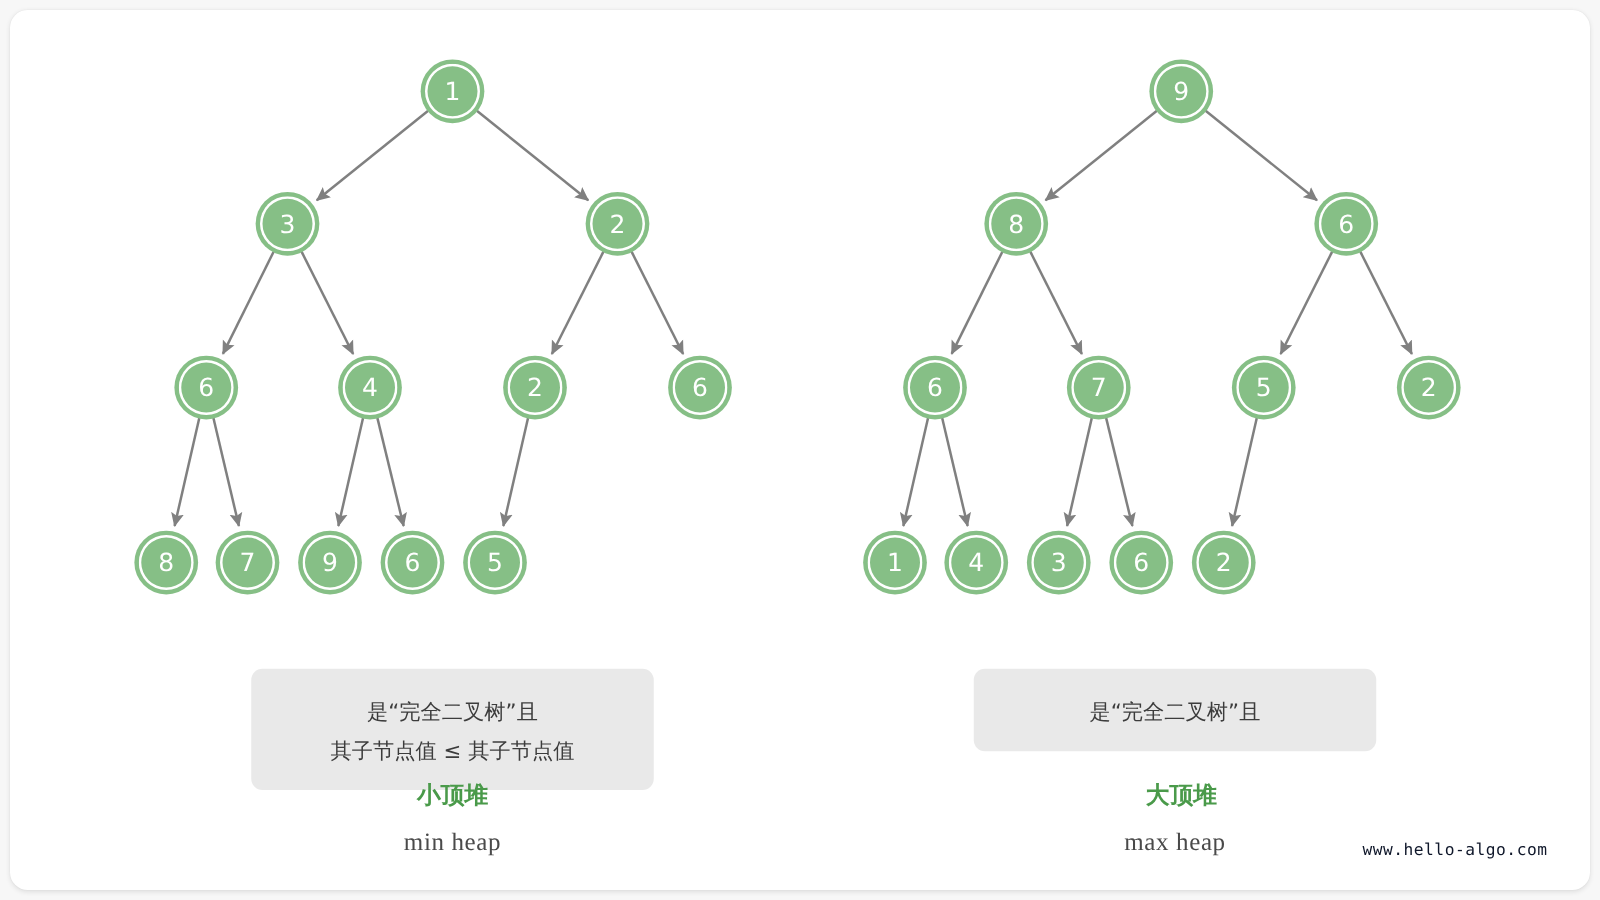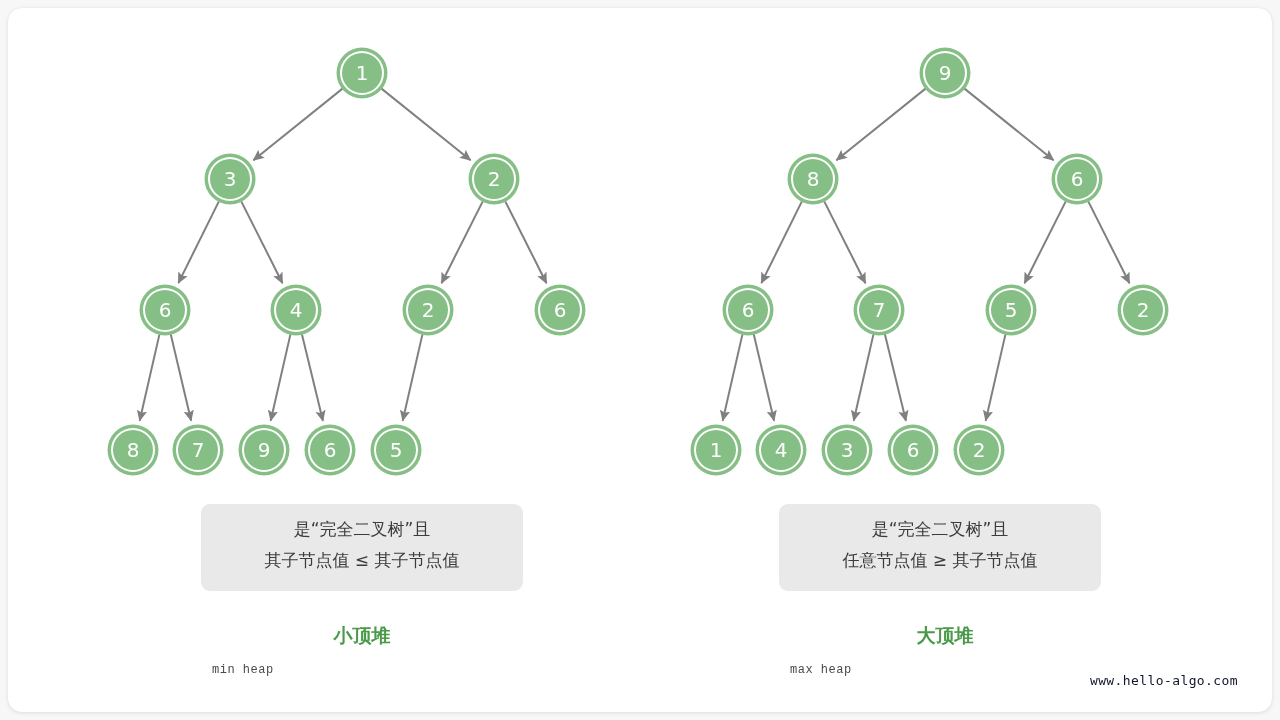--- a/index.html
+++ b/index.html
@@ -56,39 +56,41 @@
     letter-spacing: 0;
   }
   .caption-box {
     position: absolute;
     background: #e9e9e9;
     border-radius: 9px;
     text-align: center;
     color: #3c3c3c;
     font-family: "DejaVu Sans", sans-serif;
     font-size: 17px;
-    padding: 10px 0 15px 0;
+    padding: 20px 0 15px 0;
     line-height: 31px;
     white-space: nowrap;
+    margin-top: 31px;
   }
   .caption-line { display: block; }
   .heap-title {
     position: absolute;
     text-align: center;
     color: #4a9a4a;
     font-family: "DejaVu Sans", sans-serif;
     font-size: 19px;
     font-weight: bold;
     white-space: nowrap;
   }
   .heap-subtitle {
     position: absolute;
+    text-align: center;
     color: #4a4a4a;
-    font-family: Liberation Mono, monospace;
-    font-size: 12px;
+    font-family: Liberation Serif, serif;
+    font-size: 20px;
     letter-spacing: 0.5px;
     white-space: nowrap;
   }
   #watermark {
     position: absolute;
     right: 34px;
     bottom: 24px;
     color: #0f172a;
     font-family: "DejaVu Sans Mono", monospace;
     font-size: 13px;
@@ -159,20 +161,19 @@
       </div>
     <div id="captions-layer">
         <div class="caption-box" style="left: 193px; top: 496px; width: 322px;">
           <span class="caption-line">是“完全二叉树”且</span>
           <span class="caption-line">其子节点值 ≤ 其子节点值</span>
         </div>
         <div class="heap-title" style="left: 204px; top: 615px; width: 300px;">小顶堆</div>
         <div class="heap-subtitle" style="left: 204px; top: 655px; width: 300px;">min heap</div>
         <div class="caption-box" style="left: 771px; top: 496px; width: 322px;">
           <span class="caption-line">是“完全二叉树”且</span>
-          <span class="caption-line">任意节点值 ≥ 其子节点值</span>
         </div>
         <div class="heap-title" style="left: 787px; top: 615px; width: 300px;">大顶堆</div>
         <div class="heap-subtitle" style="left: 782px; top: 655px; width: 300px;">max heap</div>
       </div>
     <div id="watermark">www.hello-algo.com</div>
   </div>
 </div>
 
 </body></html>

